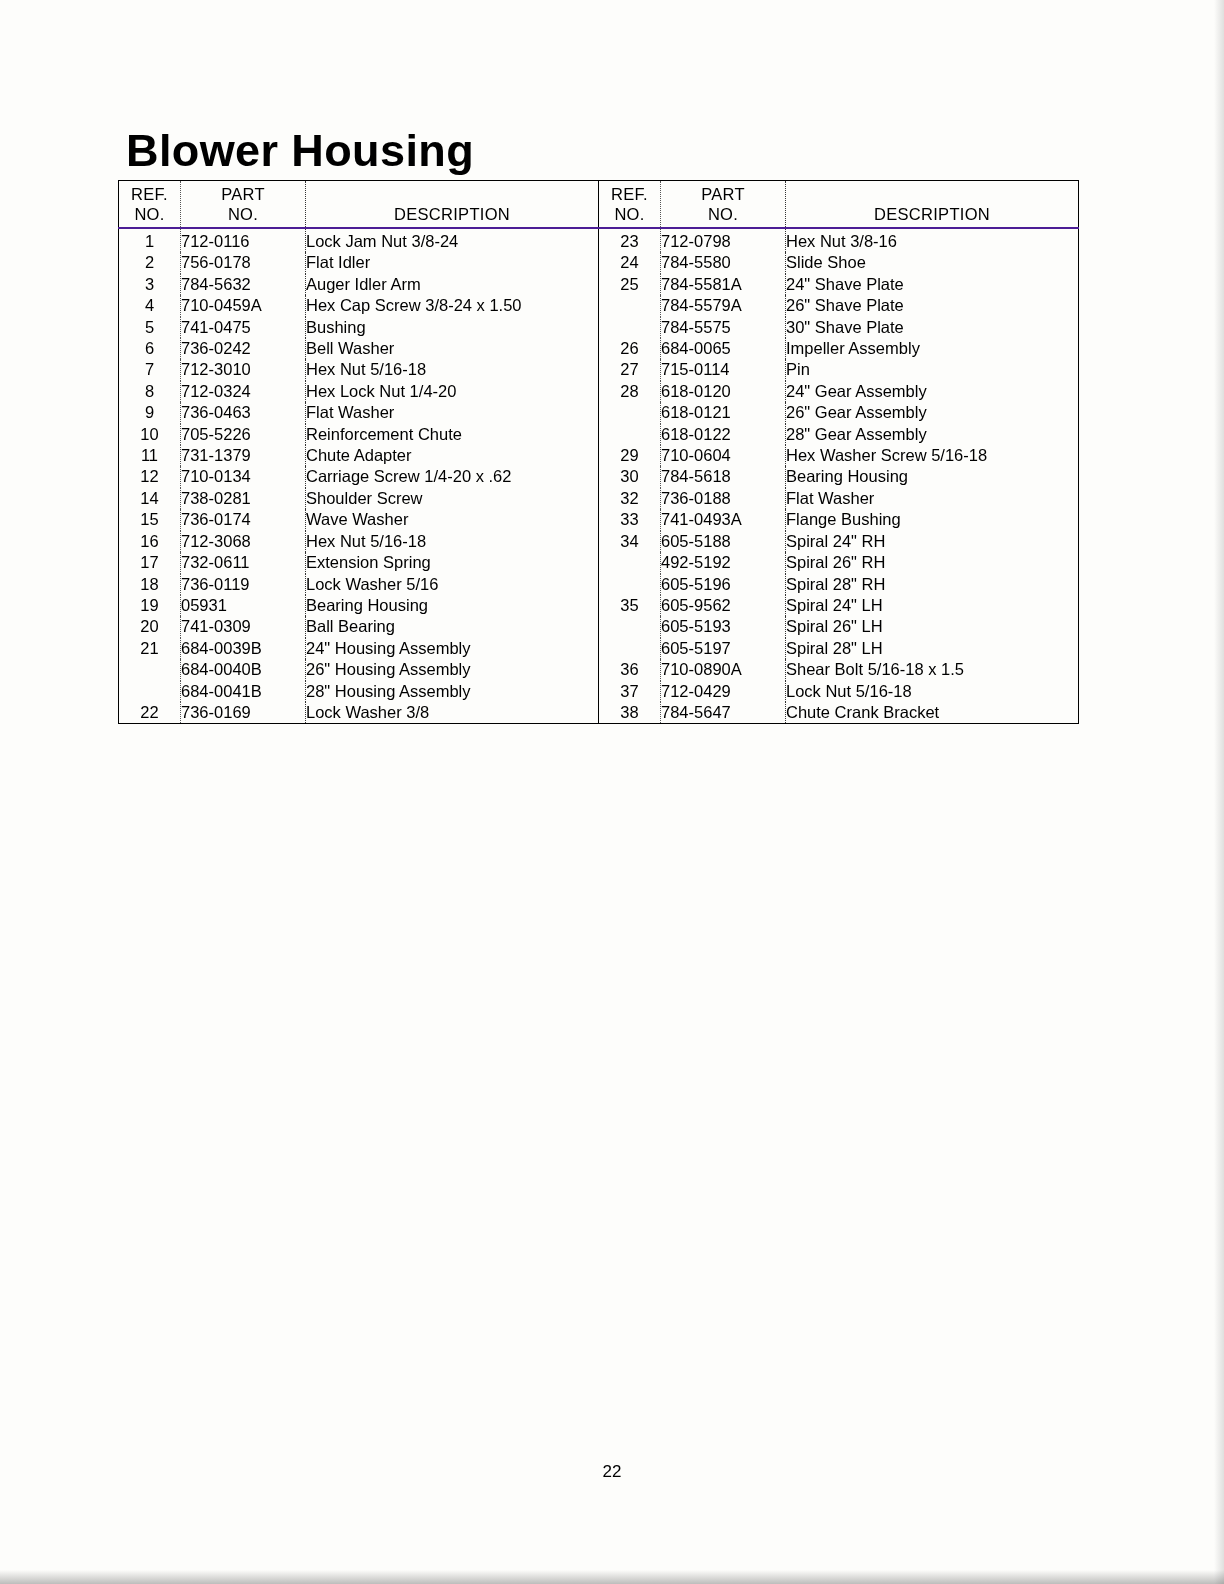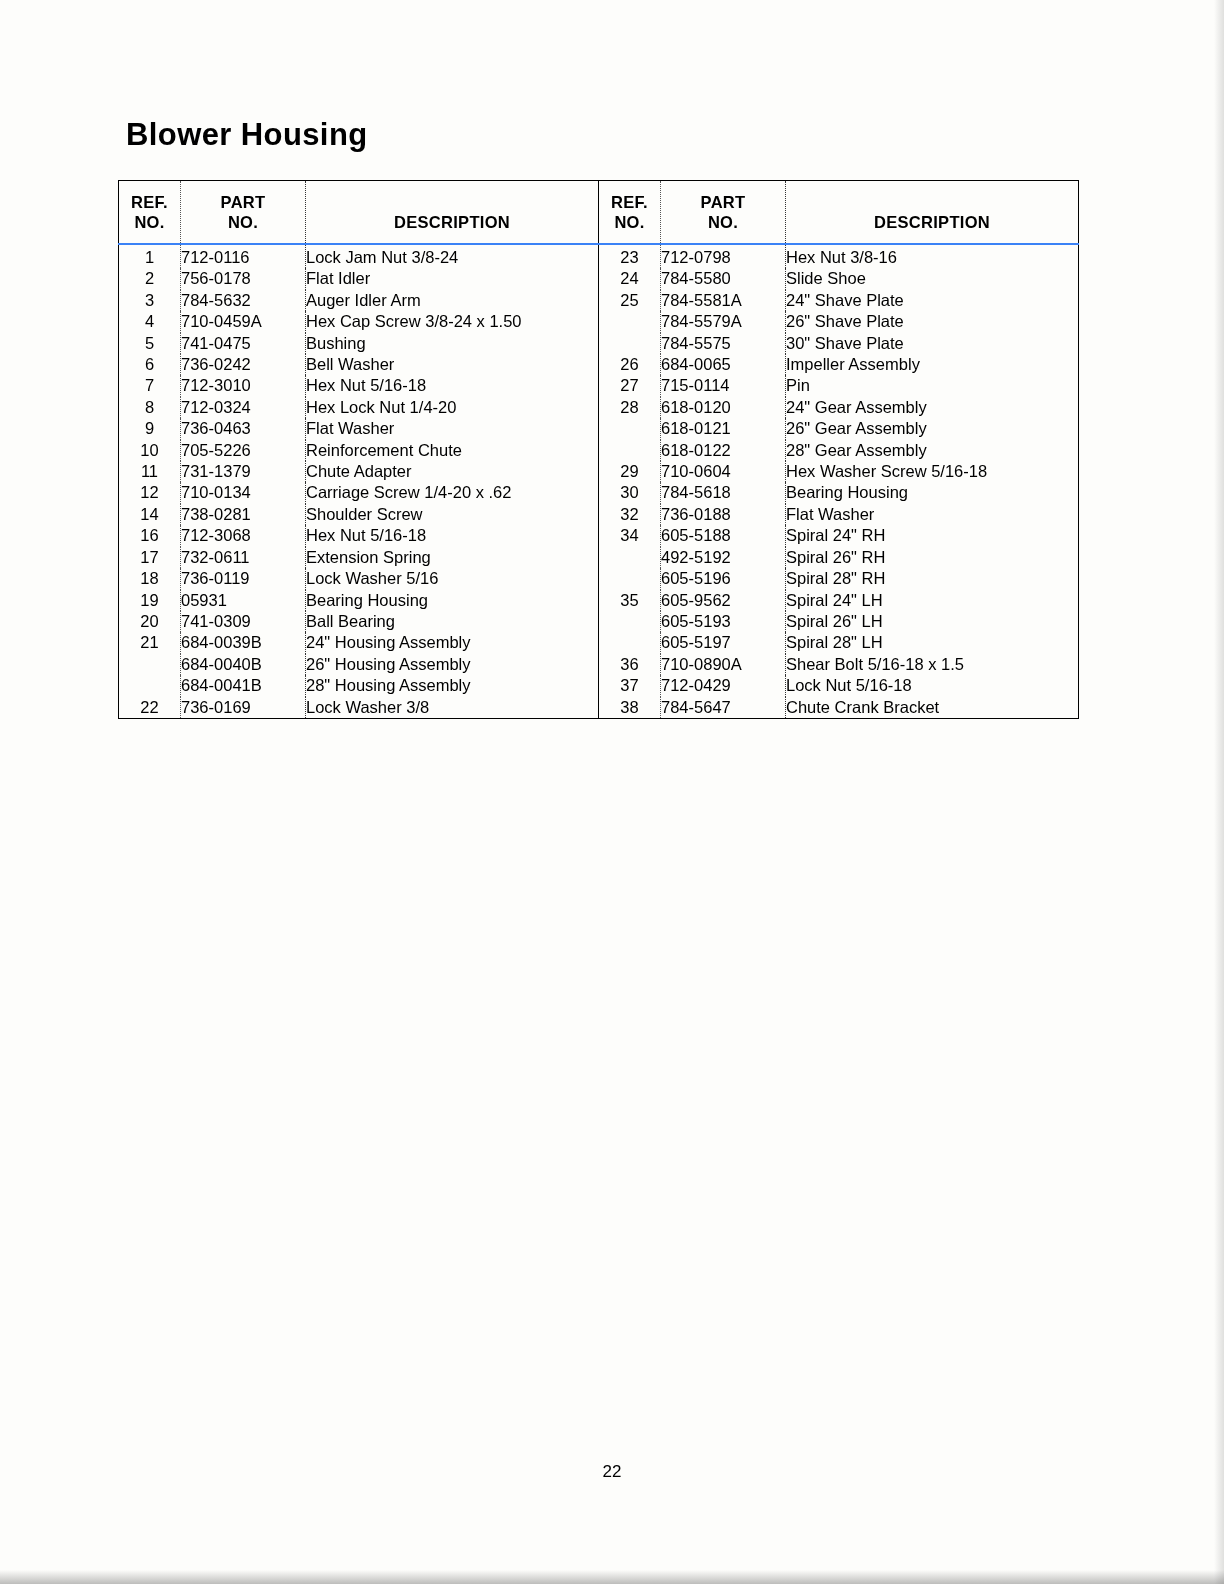--- a/index.html
+++ b/index.html
@@ -37,21 +37,21 @@
     bottom: 0;
     width: 1224px;
     height: 14px;
     background: linear-gradient(to bottom, rgba(255,255,255,0), rgba(70,70,70,0.35));
   }
 
   .doc-title {
     position: absolute;
     left: 126px;
     top: 98px;
-    font-size: 31px;
+    font-size: 45px;
     font-weight: bold;
     letter-spacing: 0.4px;
     line-height: 1;
     white-space: nowrap;
   }
 
   .parts-table-wrap {
     position: absolute;
     left: 118px;
     top: 180px;
@@ -64,25 +64,25 @@
     table-layout: fixed;
     border: 1.6px solid #000;
   }
 
   table.parts col.c-ref   { width: 62px; }
   table.parts col.c-part  { width: 125px; }
   table.parts col.c-desc  { width: 293px; }
 
   table.parts thead th {
     font-size: 16.5px;
-    font-weight: bold;
+    font-weight: normal;
     text-align: center;
-    padding: 8px;
+    padding: 0;
     vertical-align: top;
-    border-bottom: 2px solid #3b82f6;
+    border-bottom: 2px solid #4c1d95;
     letter-spacing: 0.3px;
     height: 46px;
   }
   th .hd-l1 { display: block; line-height: 20px; padding-top: 3px; }
   th .hd-l2 { display: block; line-height: 20px; }
   th.desc-head .hd-single {
     display: block;
     line-height: 20px;
     padding-top: 23px;
   }
@@ -264,20 +264,28 @@
           </tr>
           <tr>
             <td class="ref">14</td>
             <td class="part">738-0281</td>
             <td class="desc split">Shoulder Screw</td>
             <td class="ref">32</td>
             <td class="part">736-0188</td>
             <td class="desc">Flat Washer</td>
           </tr>
           <tr>
+            <td class="ref">15</td>
+            <td class="part">736-0174</td>
+            <td class="desc split">Wave Washer</td>
+            <td class="ref">33</td>
+            <td class="part">741-0493A</td>
+            <td class="desc">Flange Bushing</td>
+          </tr>
+          <tr>
             <td class="ref">16</td>
             <td class="part">712-3068</td>
             <td class="desc split">Hex Nut 5/16-18</td>
             <td class="ref">34</td>
             <td class="part">605-5188</td>
             <td class="desc">Spiral 24" RH</td>
           </tr>
           <tr>
             <td class="ref">17</td>
             <td class="part">732-0611</td>

